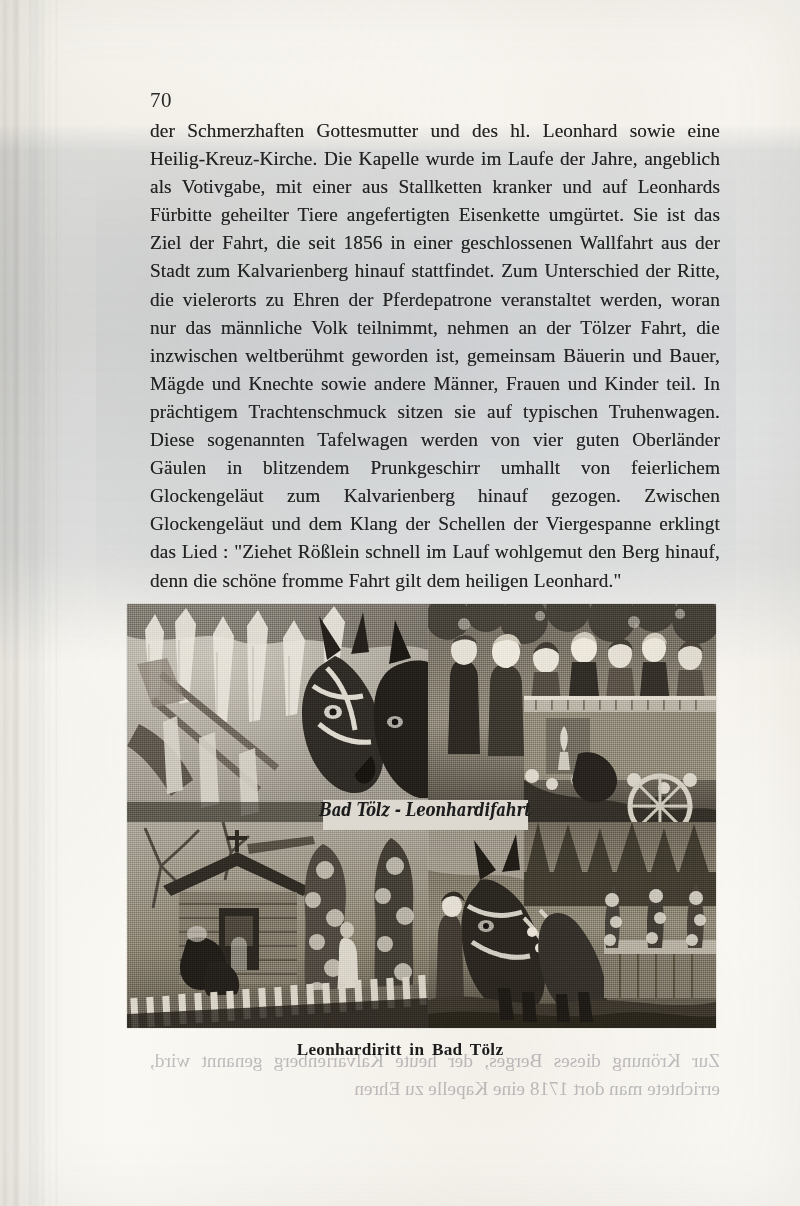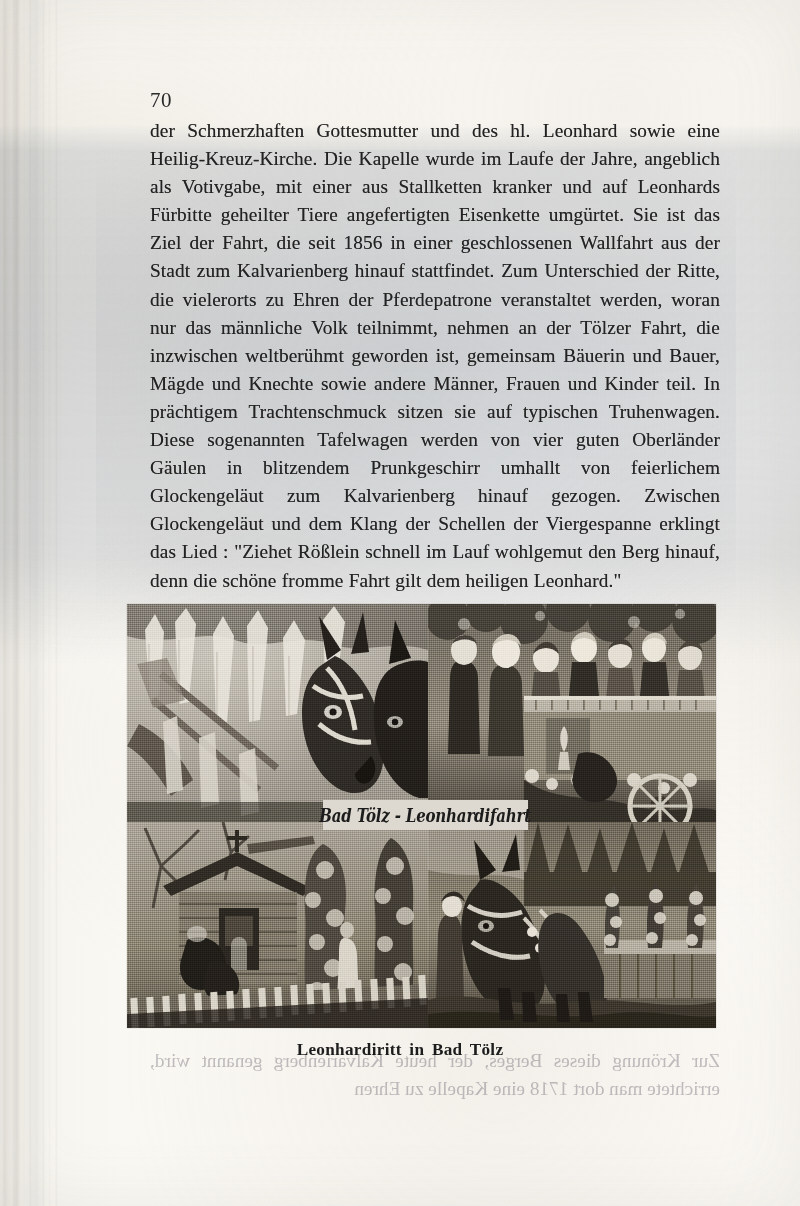--- a/index.html
+++ b/index.html
@@ -155,21 +155,21 @@
 
   
   .script-label {
     position: absolute;
     left: 196px;
     top: 196px;
     width: 205px;
     height: 30px;
     background: #ddd9d0;
     display: flex;
-    align-items: center;
+    align-items: flex-start;
     justify-content: center;
     z-index: 6;
   }
   .script-label span {
     font-family: "DejaVu Serif", serif;
     font-style: italic;
     font-weight: 700;
     font-size: 15.5px;
     color: #1c1c1c;
     letter-spacing: -0.2px;

